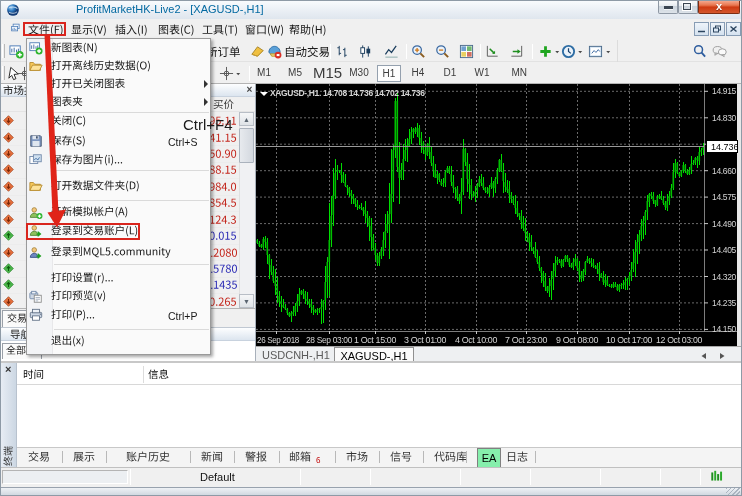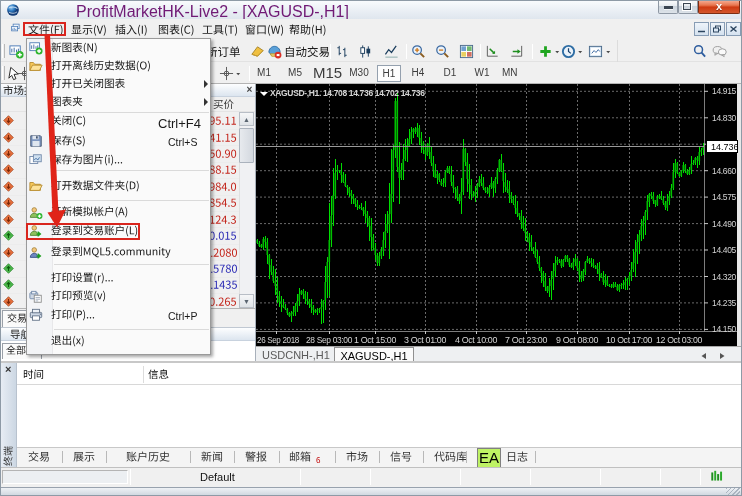--- a/index.html
+++ b/index.html
@@ -136,21 +136,21 @@
     <defs>
       <radialGradient id="gl" cx=".35" cy=".3">
         <stop offset="0" stop-color="#9ecbf0"></stop>
         <stop offset=".55" stop-color="#2e7cc4"></stop>
         <stop offset="1" stop-color="#123c78"></stop>
       </radialGradient>
     </defs>
     <circle cx="8" cy="8" r="6.7" fill="url(#gl)"></circle>
     <path d="M3 6c2-2 8-2 10 .5M3.5 10.5c2.5 2 7.5 1.5 9-.5" stroke="#d8e8f8" stroke-width="1.2" fill="none" opacity=".8"></path>
   </svg>
-<div style="position:absolute;left:76px;top:3px;font-size:16px;color:#701a75">ProfitMarketHK-Live2 - [XAGUSD-,H1]</div>
+<div style="position:absolute;left:76px;top:3px;font-size:11px;color:#0369a1">ProfitMarketHK-Live2 - [XAGUSD-,H1]</div>
 <div style="position:absolute;left:658px;top:0;width:20px;height:14px;background:linear-gradient(#fdfdfd,#e7ebef 45%,#ccd4dc 50%,#dde3e9);border:1px solid #8e98a4;border-top:none;border-radius:0 0 2px 2px"></div>
 <div style="position:absolute;left:664px;top:6px;width:9px;height:3px;background:#3a4450;box-shadow:0 1px 0 #ffffffaa"></div>
 <div style="position:absolute;left:678px;top:0;width:20px;height:14px;background:linear-gradient(#fdfdfd,#e7ebef 45%,#ccd4dc 50%,#dde3e9);border:1px solid #8e98a4;border-top:none;border-radius:0 0 2px 2px"></div>
 <div style="position:absolute;left:683px;top:3px;width:8px;height:7px;border:1px solid #3a4450;box-shadow:0 0 0 1px #fff"></div>
 <div style="position:absolute;left:698px;top:0;width:42px;height:14px;background:linear-gradient(#f7b29b,#e8764f 40%,#ce3a12 55%,#d4572d);border:1px solid #7e2d12;border-top:none;border-radius:0 0 2px 2px;color:#fff;font-size:11px;font-weight:bold;text-align:center;line-height:12px;text-shadow:0 1px 1px #00000066">x</div>
 <div style="position:absolute;left:0;top:19px;width:742px;height:21px;background:#f0f0f0"></div>
 <svg style="position:absolute;left:10px;top:23px" width="13" height="12" viewBox="0 0 16 16">
     <rect x="3.5" y="1.5" width="8" height="6" fill="#eef4fb" stroke="#4a7ab5"></rect>
     <rect x="1.5" y="4.5" width="8" height="6" fill="#eef4fb" stroke="#4a7ab5"></rect>
     <path d="M3 7.5v2M5 6.5v3M7 8v1.5" stroke="#4a7ab5"></path>
@@ -377,21 +377,21 @@
   </svg>
 <div style="position:absolute;left:249px;top:66px;width:1px;height:15px;background:#c8c8c8;border-right:1px solid #fff"></div>
 <div style="position:absolute;left:252px;top:65px;width:24px;height:17px;color:#3c3c3c;font-size:10px;text-align:center;line-height:16px">M1</div>
 <div style="position:absolute;left:283px;top:65px;width:24px;height:17px;color:#3c3c3c;font-size:10px;text-align:center;line-height:16px">M5</div>
 <div style="position:absolute;left:313px;top:65px;width:28px;height:17px;color:#3c3c3c;font-size:15px;text-align:center;line-height:16px">M15</div>
 <div style="position:absolute;left:345px;top:65px;width:28px;height:17px;color:#3c3c3c;font-size:10px;text-align:center;line-height:16px">M30</div>
 <div style="position:absolute;left:377px;top:65px;width:24px;height:17px;border:1px solid #94a0ae;background:#fdfdfd;color:#3c3c3c;font-size:10px;text-align:center;line-height:16px">H1</div>
 <div style="position:absolute;left:406px;top:65px;width:24px;height:17px;color:#3c3c3c;font-size:10px;text-align:center;line-height:16px">H4</div>
 <div style="position:absolute;left:438px;top:65px;width:24px;height:17px;color:#3c3c3c;font-size:10px;text-align:center;line-height:16px">D1</div>
 <div style="position:absolute;left:470px;top:65px;width:24px;height:17px;color:#3c3c3c;font-size:10px;text-align:center;line-height:16px">W1</div>
-<div style="position:absolute;left:502px;top:65px;width:25px;height:17px;color:#3c3c3c;font-size:10px;text-align:left;line-height:16px">MN</div>
+<div style="position:absolute;left:502px;top:65px;width:25px;height:17px;color:#3c3c3c;font-size:10px;text-align:right;line-height:16px">MN</div>
 <div style="position:absolute;left:0;top:84px;width:255px;height:13px;background:linear-gradient(#fdfeff,#dce5ef);border-bottom:1px solid #c8d2de"></div>
 <div style="position:absolute;left:3px;top:85px">
     <svg class="t " width="91" height="12" viewBox="0 0 91 12">
       <g fill="#222" transform="translate(0,9.2) scale(0.010500,-0.010500)">
         <use href="#u5e02" x="0"></use>
         <use href="#u573a" x="1000"></use>
         <use href="#u62a5" x="2000"></use>
         <use href="#u4ef7" x="3000"></use>
         <use href="#u3a" x="4000"></use>
         <use href="#u31" x="4778"></use>
@@ -1290,21 +1290,21 @@
 <div style="position:absolute;left:61.8px;top:451px;width:1px;height:12px;background:#b8b8b8"></div>
 <div style="position:absolute;left:106px;top:451px;width:1px;height:12px;background:#b8b8b8"></div>
 <div style="position:absolute;left:190px;top:451px;width:1px;height:12px;background:#b8b8b8"></div>
 <div style="position:absolute;left:234px;top:451px;width:1px;height:12px;background:#b8b8b8"></div>
 <div style="position:absolute;left:279.4px;top:451px;width:1px;height:12px;background:#b8b8b8"></div>
 <div style="position:absolute;left:335.3px;top:451px;width:1px;height:12px;background:#b8b8b8"></div>
 <div style="position:absolute;left:379.2px;top:451px;width:1px;height:12px;background:#b8b8b8"></div>
 <div style="position:absolute;left:423px;top:451px;width:1px;height:12px;background:#b8b8b8"></div>
 <div style="position:absolute;left:466px;top:451px;width:1px;height:12px;background:#b8b8b8"></div>
 <div style="position:absolute;left:535px;top:451px;width:1px;height:12px;background:#b8b8b8"></div>
-<div style="position:absolute;left:477px;top:448px;width:24px;height:19px;background:#bef264;border:1px solid #808080;border-bottom:none;font-size:15px;color:#000;text-align:center;line-height:18px">EA</div>
+<div style="position:absolute;left:477px;top:448px;width:24px;height:19px;background:#86efac;border:1px solid #808080;border-bottom:none;font-size:11px;color:#000;text-align:center;line-height:18px">EA</div>
 <div style="position:absolute;left:0;top:467px;width:742px;height:20px;background:#f0f0f0;border-top:1px solid #c0c0c0"></div>
 <div style="position:absolute;left:2px;top:470px;width:126px;height:14px;border:1px solid #b4b4b4;border-bottom-color:#fff;border-right-color:#fff;background:#eceff2"></div>
 <div style="position:absolute;left:200px;top:471px;font-size:11px;color:#111">Default</div>
 <div style="position:absolute;left:130px;top:469px;width:1px;height:16px;background:#c4c4c4;border-right:1px solid #fff"></div>
 <div style="position:absolute;left:300px;top:469px;width:1px;height:16px;background:#c4c4c4;border-right:1px solid #fff"></div>
 <div style="position:absolute;left:370px;top:469px;width:1px;height:16px;background:#c4c4c4;border-right:1px solid #fff"></div>
 <div style="position:absolute;left:460px;top:469px;width:1px;height:16px;background:#c4c4c4;border-right:1px solid #fff"></div>
 <div style="position:absolute;left:530px;top:469px;width:1px;height:16px;background:#c4c4c4;border-right:1px solid #fff"></div>
 <div style="position:absolute;left:600px;top:469px;width:1px;height:16px;background:#c4c4c4;border-right:1px solid #fff"></div>
 <div style="position:absolute;left:660px;top:469px;width:1px;height:16px;background:#c4c4c4;border-right:1px solid #fff"></div>
@@ -1387,21 +1387,21 @@
     <svg class="t " width="36" height="12" viewBox="0 0 36 12">
       <g fill="#1a1a1a" transform="translate(0,9.3) scale(0.010600,-0.010600)">
         <use href="#u5173" x="0"></use>
         <use href="#u95ed" x="1000"></use>
         <use href="#u28" x="2000"></use>
         <use href="#u43" x="2338"></use>
         <use href="#u29" x="2976"></use>
       </g>
     </svg>
   </div>
-<div style="position:absolute;left:158px;top:116.0px;font-size:13px;color:#1a1a1a;z-index:42">Ctrl+F4</div>
+<div style="position:absolute;left:183px;top:116.0px;font-size:15px;color:#1a1a1a;z-index:42">Ctrl+F4</div>
 <svg style="position:absolute;z-index:42;left:29px;top:134px" width="14" height="14" viewBox="0 0 16 16">
     <path d="M2 2h11l1 1v11H2z" fill="#7d96c0" stroke="#41536f"></path>
     <rect x="4" y="2" width="7" height="4" fill="#dfe6ef"></rect>
     <rect x="4" y="8" width="8" height="6" fill="#dfe6ef"></rect>
     <rect x="8" y="2.6" width="2" height="2.6" fill="#41536f"></rect>
   </svg>
 <div style="position:absolute;left:51px;top:134.9px;z-index:42">
     <svg class="t " width="35" height="12" viewBox="0 0 35 12">
       <g fill="#1a1a1a" transform="translate(0,9.3) scale(0.010600,-0.010600)">
         <use href="#u4fdd" x="0"></use>

